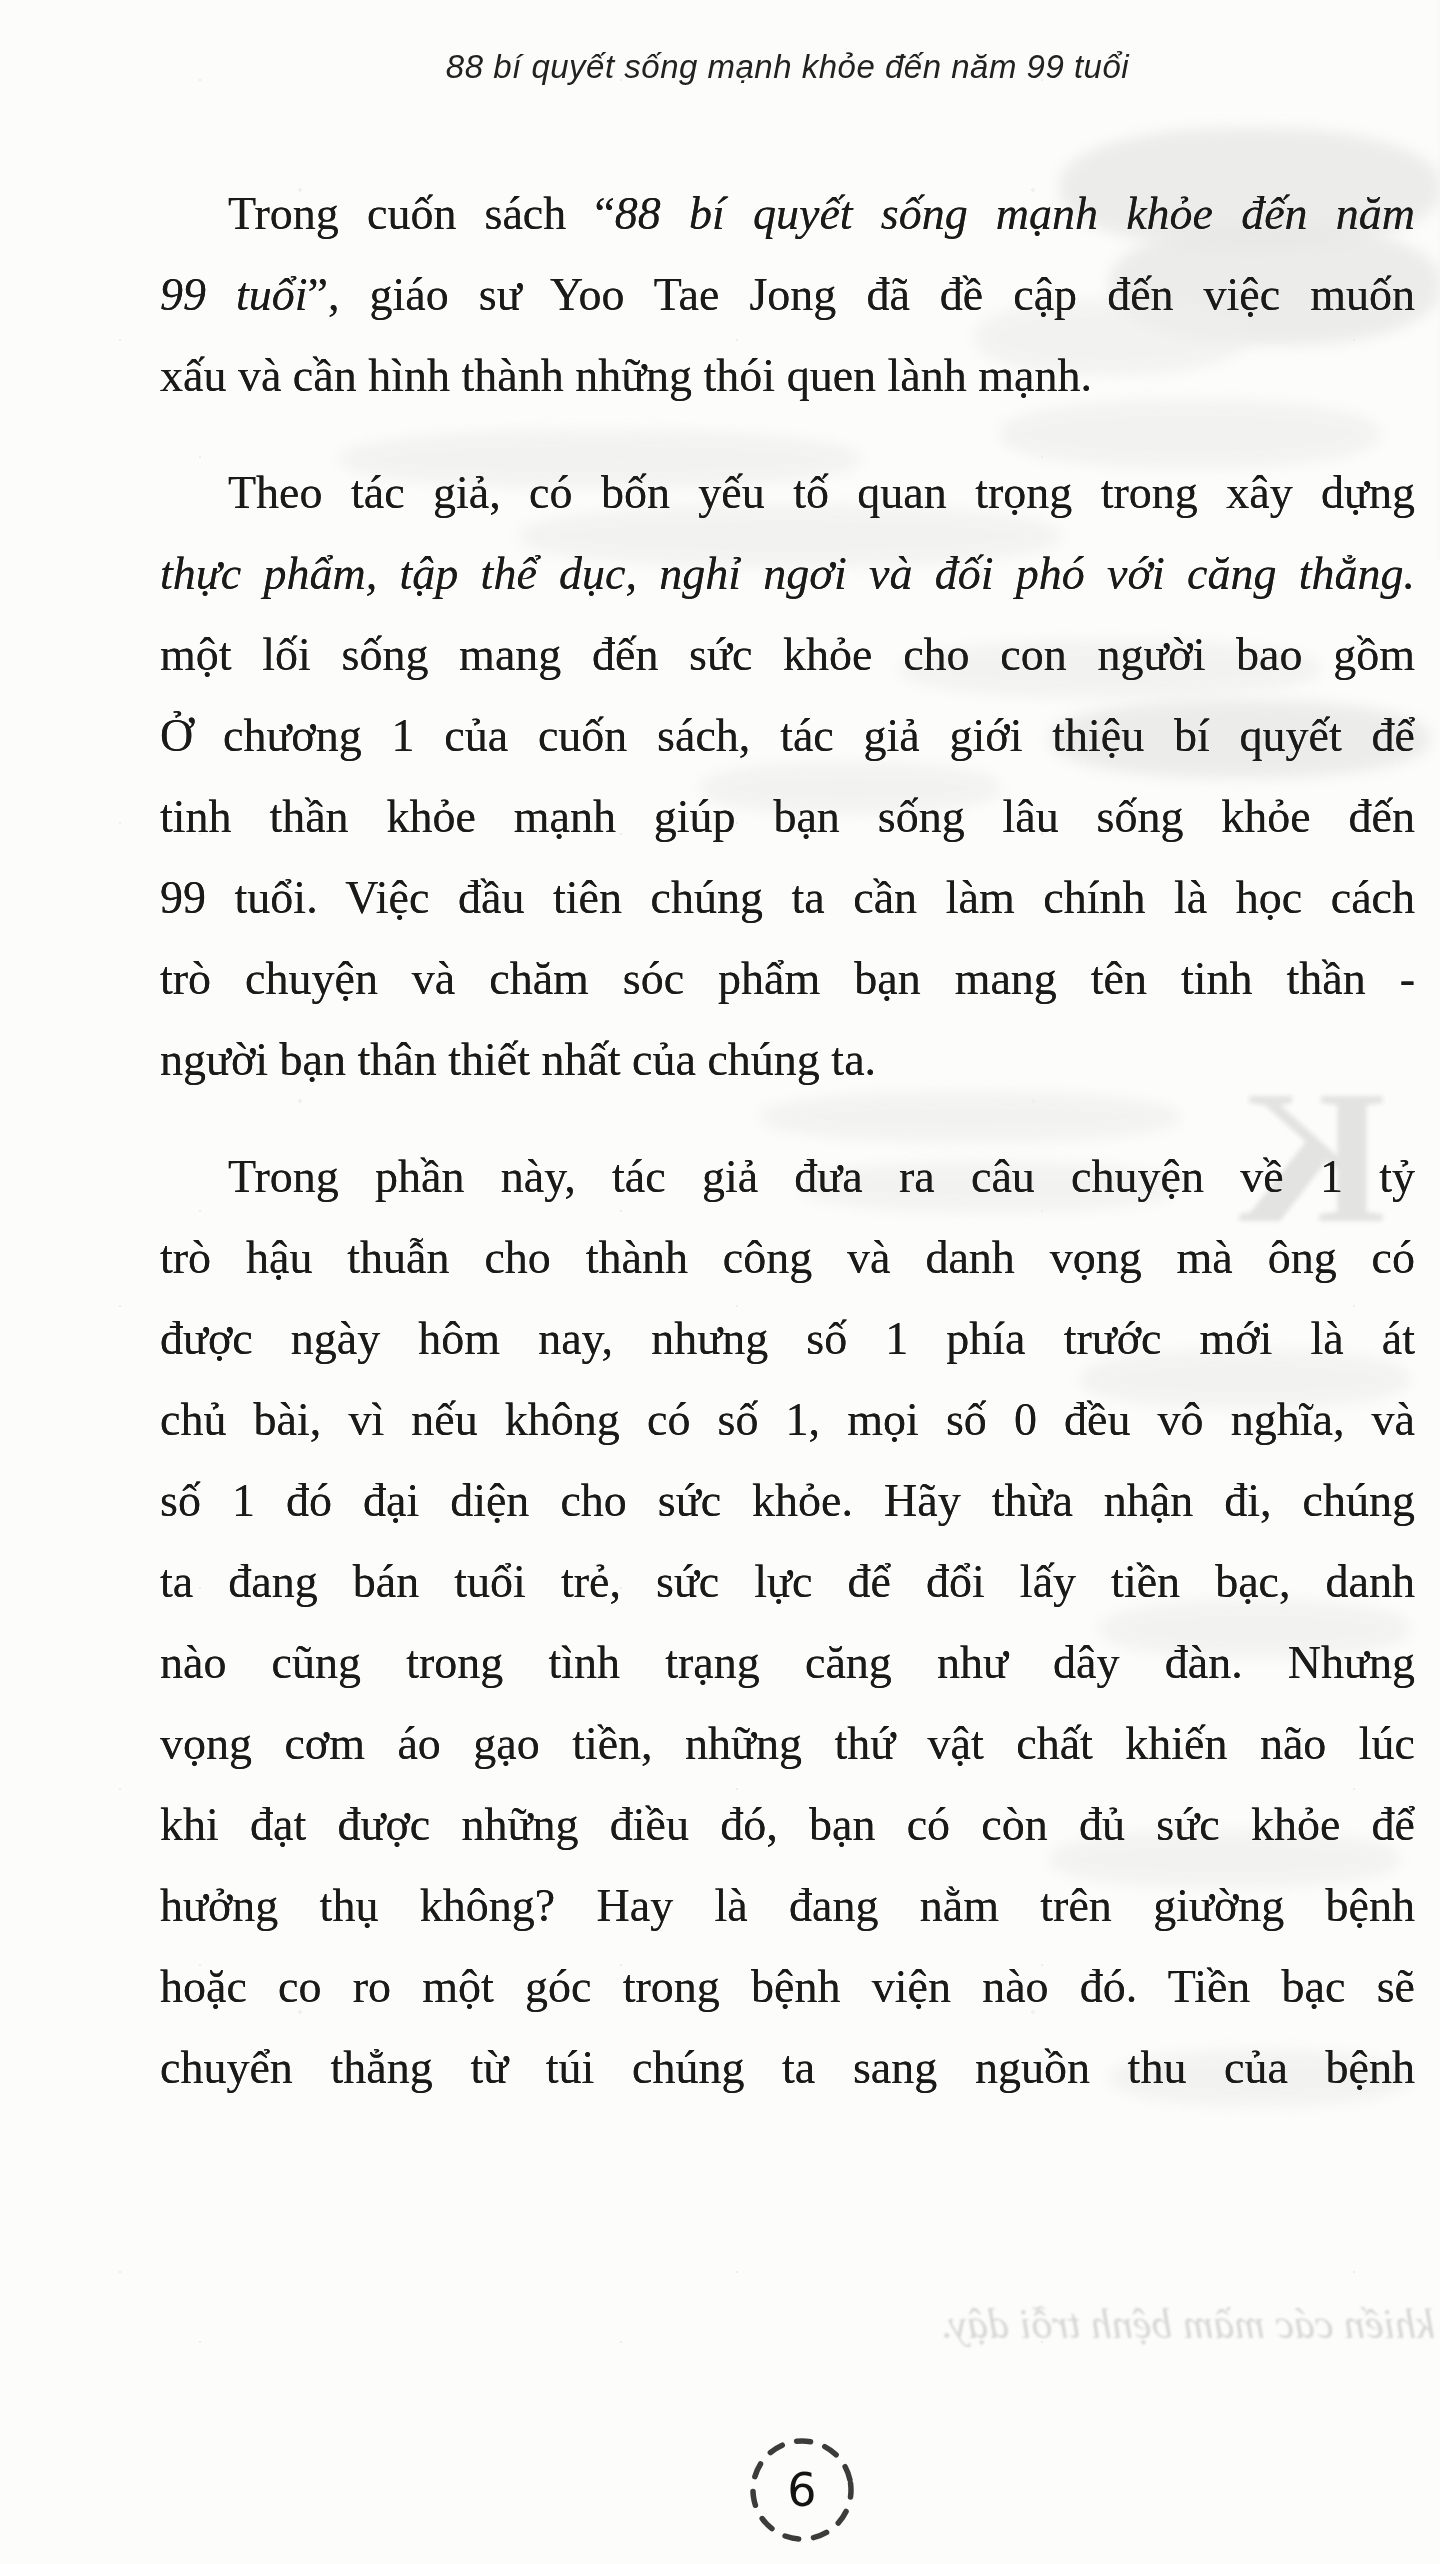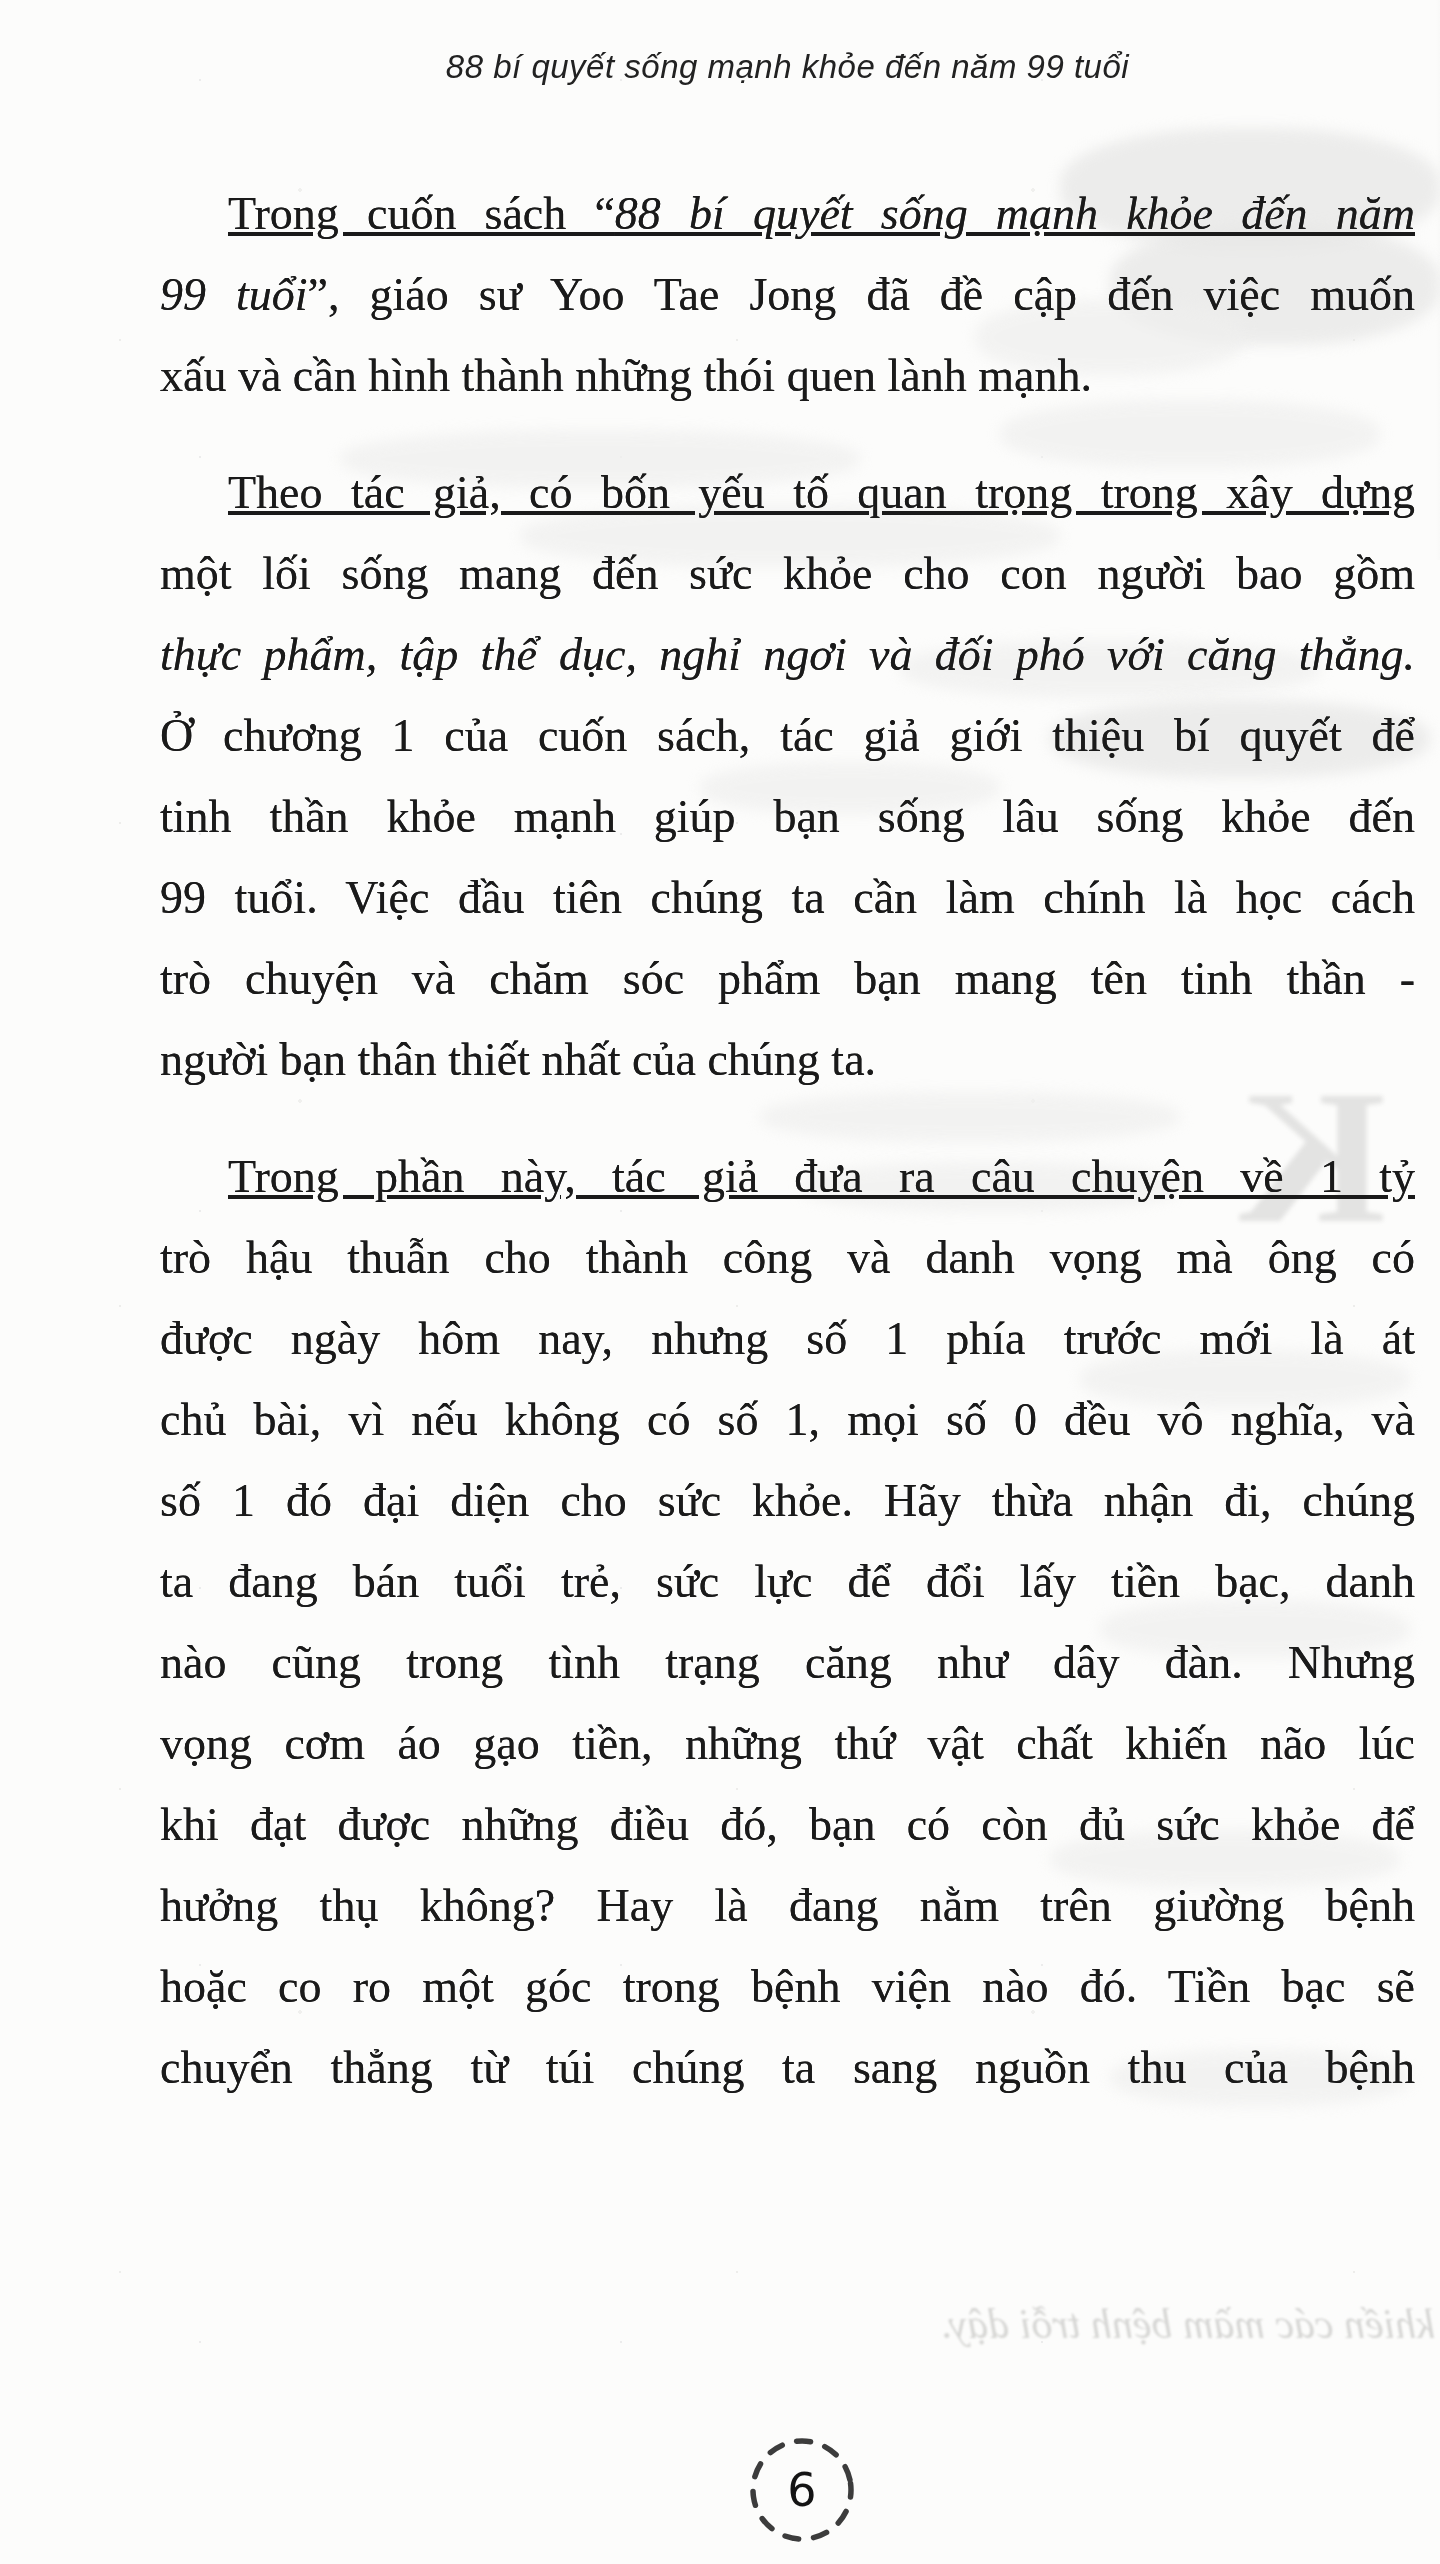--- a/index.html
+++ b/index.html
@@ -57,21 +57,21 @@
     font-size:46px; line-height:81px;
     text-shadow:0 0 .6px rgba(22,22,22,.9);
   }
   .paragraph{ margin:0 0 36px 0; }
   .paragraph:last-child{ margin-bottom:0; }
   .line{
     text-align:justify;
     text-align-last:justify;
   }
   .line.ragged{ text-align-last:left; }
-  .line.indent{ padding-left:68px;text-decoration:underline; }
+  .line.indent{ padding-left:68px; }
   .it{ font-style:italic; }
   
   .page-number-badge{
     position:absolute; left:744px; top:2432px; width:116px; height:116px;
   }
   .page-number-badge svg{ position:absolute; left:0; top:0; }
   .page-number-badge .num{
     position:absolute; left:0; top:0; width:116px; height:116px;
     display:flex; align-items:center; justify-content:center;
     font-family:"DejaVu Sans", sans-serif; font-size:46px; color:#141414;
@@ -107,22 +107,22 @@
   <div class="running-header">88 bí quyết sống mạnh khỏe đến năm 99 tuổi</div>
 
   <div class="body-text">
       <div class="paragraph">
         <div class="line indent"><span class="rm">Trong cuốn sách “</span><span class="it">88 bí quyết sống mạnh khỏe đến năm</span></div>
         <div class="line"><span class="it">99 tuổi</span><span class="rm">”, giáo sư Yoo Tae Jong đã đề cập đến việc muốn</span></div>
         <div class="line ragged"><span class="rm">xấu và cần hình thành những thói quen lành mạnh.</span></div>
       </div>
       <div class="paragraph">
         <div class="line indent"><span class="rm">Theo tác giả, có bốn yếu tố quan trọng trong xây dựng</span></div>
+        <div class="line"><span class="it">thực phẩm, tập thể dục, nghỉ ngơi và đối phó với căng thẳng.</span></div>
         <div class="line"><span class="rm">một lối sống mang đến sức khỏe cho con người bao gồm</span></div>
-        <div class="line"><span class="it">thực phẩm, tập thể dục, nghỉ ngơi và đối phó với căng thẳng.</span></div>
         <div class="line"><span class="rm">Ở chương 1 của cuốn sách, tác giả giới thiệu bí quyết để</span></div>
         <div class="line"><span class="rm">tinh thần khỏe mạnh giúp bạn sống lâu sống khỏe đến</span></div>
         <div class="line"><span class="rm">99 tuổi. Việc đầu tiên chúng ta cần làm chính là học cách</span></div>
         <div class="line"><span class="rm">trò chuyện và chăm sóc phẩm bạn mang tên tinh thần -</span></div>
         <div class="line ragged"><span class="rm">người bạn thân thiết nhất của chúng ta.</span></div>
       </div>
       <div class="paragraph">
         <div class="line indent"><span class="rm">Trong phần này, tác giả đưa ra câu chuyện về 1 tỷ</span></div>
         <div class="line"><span class="rm">trò hậu thuẫn cho thành công và danh vọng mà ông có</span></div>
         <div class="line"><span class="rm">được ngày hôm nay, nhưng số 1 phía trước mới là át</span></div>

